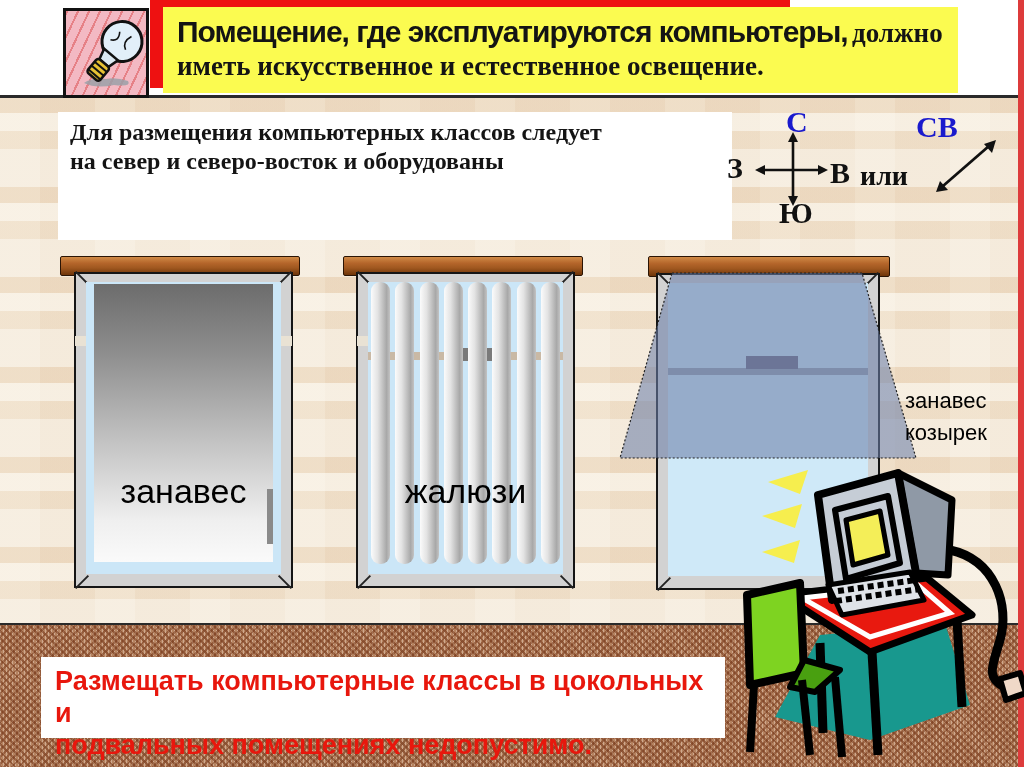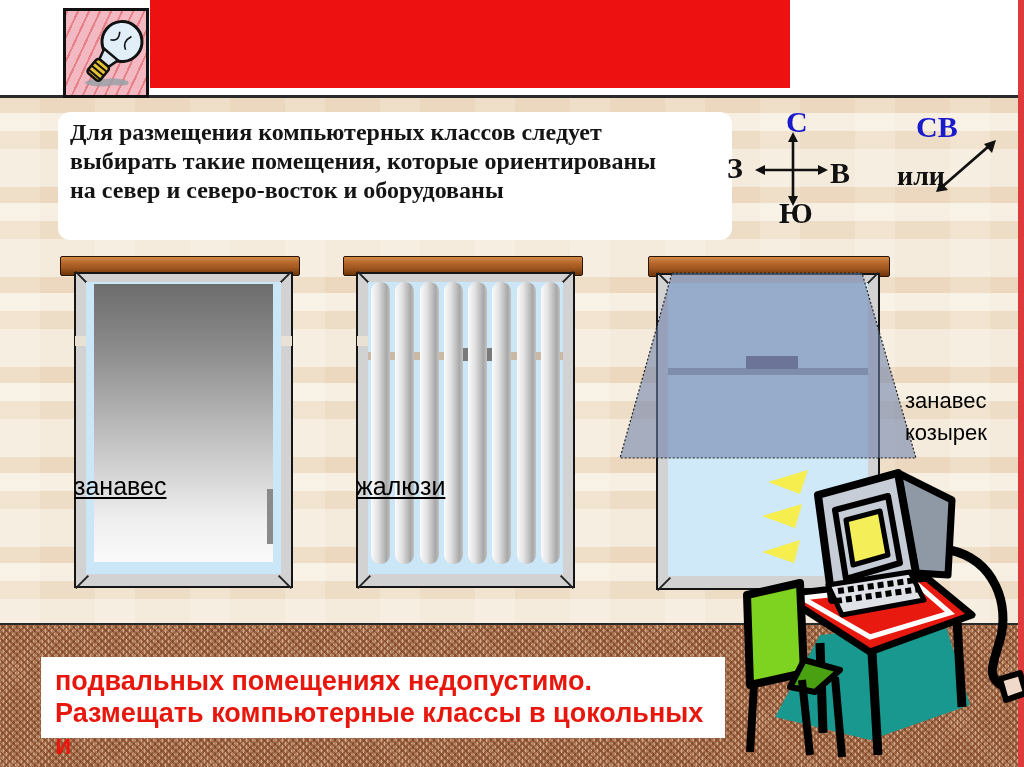--- a/index.html
+++ b/index.html
@@ -47,28 +47,28 @@
     position:absolute;left:63px;top:8px;width:86px;height:90px;box-sizing:border-box;
     border:3px solid #111;background:#f3b9c3;
     background-image:repeating-linear-gradient(115deg, rgba(214,60,60,0.45) 0 2px, transparent 2px 10px);
   }
   .bulb-box svg{position:absolute;left:0;top:0;}
 
   
   .info-box{
     position:absolute;left:58px;top:112px;width:674px;height:128px;background:#ffffff;
     box-sizing:border-box;padding:6px 12px;
-    font-family:"Liberation Serif",serif;font-weight:bold;font-size:24px;line-height:29px;color:#141414;border-radius:12px;
+    font-family:"Liberation Serif",serif;font-weight:bold;font-size:24px;line-height:29px;color:#141414;
   }
   .info-box span{display:block;}
 
   
   .cletter{position:absolute;font-family:"Liberation Serif",serif;font-weight:bold;font-size:30px;color:#111;}
   .cletter.blue{color:#1a1acd;}
-  .cword{position:absolute;font-family:"Liberation Serif",serif;font-weight:bold;font-size:28px;color:#111;margin-left:37px;}
+  .cword{position:absolute;font-family:"Liberation Serif",serif;font-weight:bold;font-size:28px;color:#111;}
 
   
   .cornice{position:absolute;height:18px;border:1px solid #2a1404;border-radius:2px;
     background:linear-gradient(180deg,#d08a46 0%,#b4652a 35%,#a05820 60%,#6e3408 100%);}
   .win-frame{position:absolute;background:#d2d2d2;border:2px solid #151515;box-sizing:border-box;}
   .win-glass{position:absolute;left:10px;top:8px;right:10px;bottom:12px;background:#cbe6f7;}
   .bevel{position:absolute;width:18px;height:2px;background:#222;}
   .bevel.tl{left:-3px;top:3px;transform:rotate(45deg);}
   .bevel.tr{right:-3px;top:3px;transform:rotate(-45deg);}
   .bevel.bl{left:-3px;bottom:3px;transform:rotate(-45deg);}
@@ -77,22 +77,22 @@
 
   .curtain{position:absolute;left:8px;top:2px;right:8px;bottom:12px;
     background:linear-gradient(180deg,#6c6c6c 0%,#8e8e8e 25%,#c0c0c0 55%,#efefef 85%,#fafafa 100%);}
   .curtain-pull{position:absolute;right:8px;bottom:30px;width:6px;height:55px;background:#8a8a8a;}
 
   .blinds{position:absolute;left:3px;top:0;right:3px;bottom:10px;display:flex;justify-content:space-between;}
   .slat{width:19px;height:100%;border-radius:9px;
     background:linear-gradient(90deg,#fbfbfb 0%,#e3e3e3 35%,#a8a8a8 82%,#c3c3c3 100%);}
   .transom{position:absolute;background:#97a0ae;}
   .handle{position:absolute;background:#6b677f;}
-  .win-label{position:absolute;text-align:left;font-family:"Liberation Sans",sans-serif;
-    font-size:25px;color:#000;z-index:6;text-decoration:underline;}
+  .win-label{position:absolute;text-align:center;font-family:"Liberation Sans",sans-serif;
+    font-size:34px;color:#000;z-index:6;}
   .canopy-label{position:absolute;left:905px;top:385px;width:112px;
     font-family:"Liberation Sans",sans-serif;font-size:22px;line-height:32px;color:#000;z-index:6;}
 
   .overlay-svg{position:absolute;z-index:5;}
   .computer-svg{position:absolute;left:720px;top:455px;z-index:8;}
 
   
   .warning-box{
     position:absolute;left:41px;top:657px;width:684px;height:81px;background:#ffffff;
     box-sizing:border-box;padding:8px 14px;z-index:7;
@@ -105,38 +105,42 @@
 
 <div id="slide">
 
   <div class="wall"></div>
   <div class="floor"></div>
   <div class="hline l1"></div>
   <div class="hline l2"></div>
   <div class="red-edge"></div>
 
   <div class="banner-backdrop"></div>
+  <div class="banner">
+    <span class="l1s">Помещение, где эксплуатируются компьютеры,</span>
+    <span class="l1f"> <span>должно</span></span>
+    <span class="l2">иметь искусственное и естественное освещение.</span>
+  </div>
   <div class="bulb-box">
     <svg width="80" height="84" viewBox="0 0 80 84">
       <path d="M18 72 Q30 78 48 74 Q66 76 62 70 Q50 66 40 68 Q26 66 18 72 Z" fill="#9aa0a8" opacity="0.85"></path>
       <g transform="rotate(40 38 52)">
         <circle cx="38" cy="24" r="20" fill="#e2eff9" stroke="#111" stroke-width="3"></circle>
         <path d="M30 18 q6 8 -2 12 M42 14 q-4 10 4 14" fill="none" stroke="#111" stroke-width="1.6"></path>
         <path d="M29 41 L47 41 L44 52 L32 52 Z" fill="#dce9f2" stroke="#111" stroke-width="2.5"></path>
         <rect x="30" y="52" width="16" height="18" rx="3" fill="#e7c234" stroke="#111" stroke-width="2.5"></rect>
         <line x1="30" y1="57" x2="46" y2="57" stroke="#111" stroke-width="2"></line>
         <line x1="30" y1="62" x2="46" y2="62" stroke="#111" stroke-width="2"></line>
         <line x1="30" y1="67" x2="46" y2="67" stroke="#111" stroke-width="2"></line>
       </g>
     </svg>
   </div>
 
   <div class="info-box">
     <span>Для размещения компьютерных классов следует</span>
-    <span>выбирать такие помещения, которые ориентированы</span>
     <span>на север и северо-восток и оборудованы</span>
   </div>
 
   <div class="cletter blue" style="left:786px;top:105px;">С</div>
   <div class="cletter" style="left:779px;top:196px;">Ю</div>
   <div class="cletter" style="left:727px;top:151px;">З</div>
   <div class="cletter" style="left:830px;top:156px;">В</div>
   <div class="cword" style="left:860px;top:160px;">или</div>
   <div class="cletter blue" style="left:916px;top:110px;">СВ</div>
   <svg class="overlay-svg" style="left:750px;top:128px;" width="80" height="84" viewBox="0 0 80 84">
@@ -236,17 +240,17 @@
 
     <polygon points="108,130 190,117 204,145 122,160" fill="#dfe3e8" stroke="#000" stroke-width="5" stroke-linejoin="round"></polygon>
     <line x1="118" y1="136" x2="196" y2="125" stroke="#000" stroke-width="6" stroke-dasharray="6 4"></line>
     <line x1="116" y1="146" x2="200" y2="134" stroke="#000" stroke-width="6" stroke-dasharray="6 4"></line>
 
     <path d="M230,95 C275,105 290,150 280,185 C272,212 266,222 284,232" stroke="#000" stroke-width="9" fill="none"></path>
     <polygon points="280,224 300,218 306,238 286,245" fill="#f0d9c8" stroke="#000" stroke-width="6" stroke-linejoin="round"></polygon>
   </svg>
 
   <div class="warning-box">
+    <span>Размещать компьютерные классы в цокольных и</span>
     <span>подвальных  помещениях недопустимо.</span>
-    <span>Размещать компьютерные классы в цокольных и</span>
   </div>
 
 </div>
 
 </body></html>

